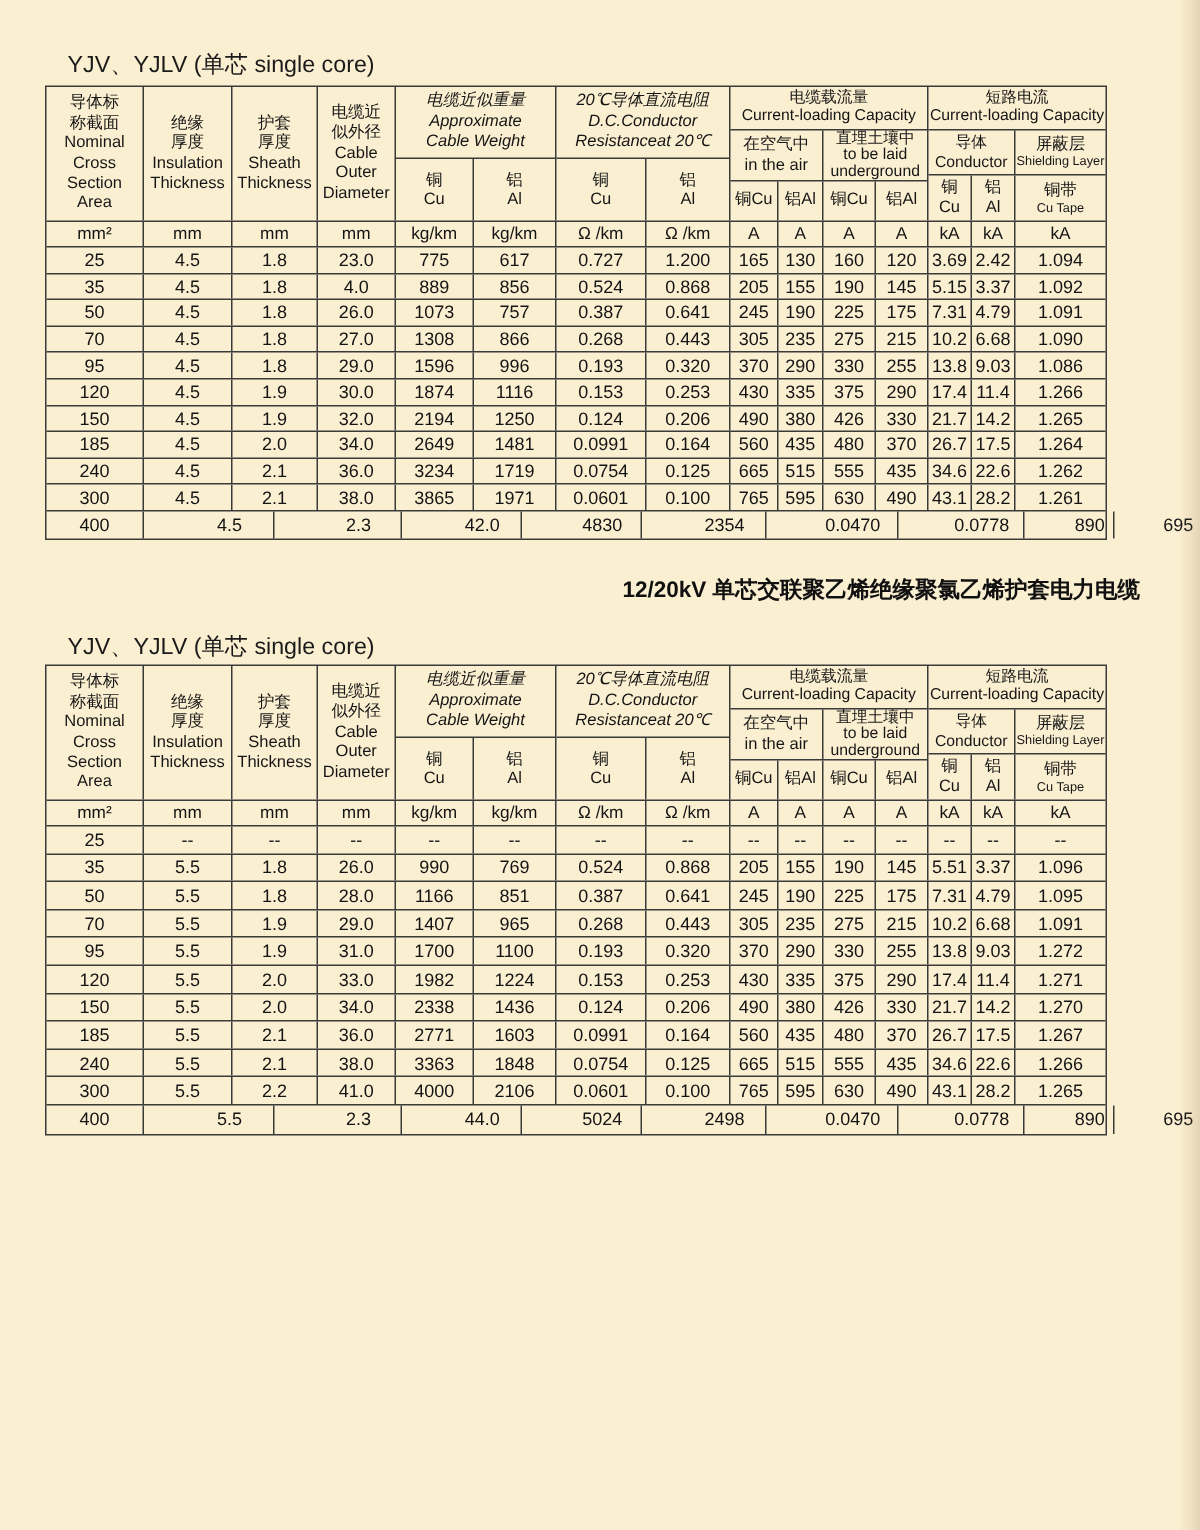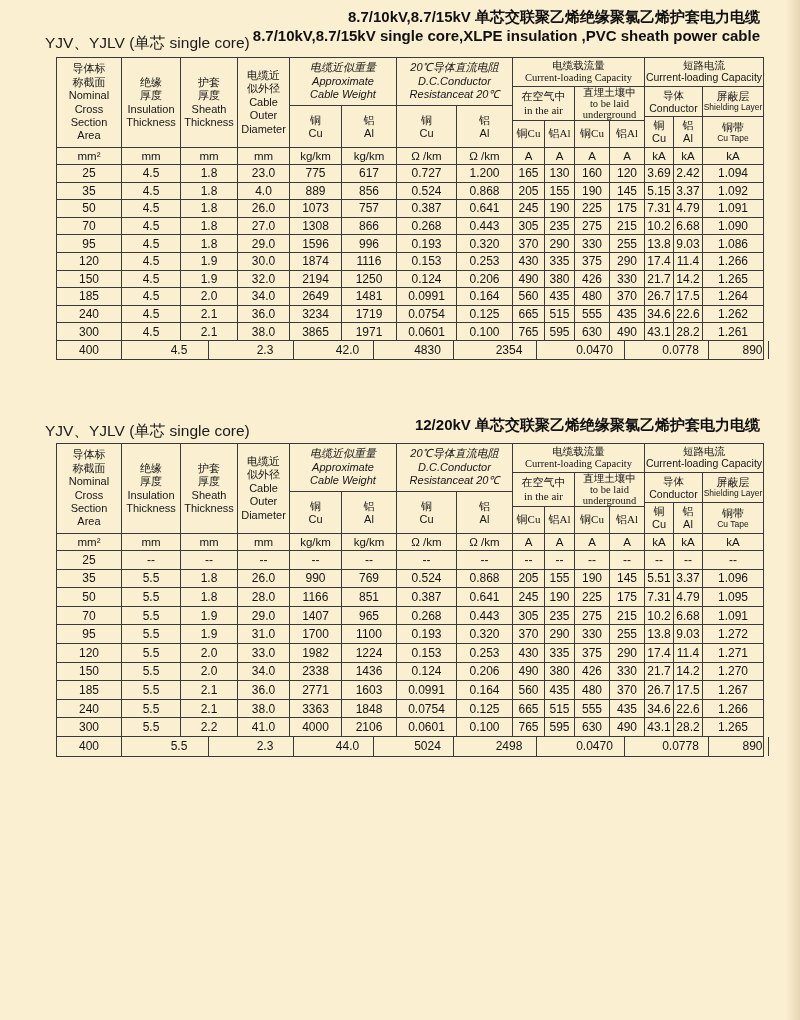--- a/index.html
+++ b/index.html
@@ -20,39 +20,39 @@
     position:absolute;right:40px;
     font-size:15px;font-weight:bold;color:#101010;
     white-space:nowrap;text-align:right;
   }
   .model{
     position:absolute;left:45px;
     font-size:15.5px;color:#1a1a1a;white-space:nowrap;
   }
 
   .ctable{
-    position:absolute;left:56px;
+    position:absolute;left:30px;
     width:708px;box-sizing:border-box;
     border:1px solid #3a3a3a;
     font-size:12px;
   }
   .ctable *{box-sizing:border-box;}
 
   
   .thead{display:flex;height:90px;border-bottom:1px solid #3a3a3a;}
   .hsec{border-right:1px solid #3a3a3a;display:flex;flex-direction:column;height:100%;}
   .hsec:last-child{border-right:none;}
   .hsec.single{justify-content:center;}
   .hc{
     display:flex;align-items:center;justify-content:center;
     text-align:center;white-space:pre-line;
     font-size:11px;line-height:1.22;color:#161616;
   }
   .w1{width:65px;} .w2{width:59px;} .w3{width:57px;} .w4{width:52px;}
-  .g-weight{width:107px;} .g-res{width:116px;} .g-cap{width:132px;font-family:Liberation Serif, serif;} .g-short{width:118px;}
+  .g-weight{width:107px;} .g-res{width:116px;} .g-cap{width:132px;} .g-short{width:118px;}
   .h-top{height:48px;border-bottom:1px solid #3a3a3a;display:flex;align-items:center;justify-content:center;text-align:center;white-space:pre-line;font-size:11px;line-height:1.25;font-style:italic;}
   .h-bot{flex:1;display:flex;}
   .h-bot .hc{height:100%;}
   .h-t{height:29px;border-bottom:1px solid #3a3a3a;display:flex;align-items:center;justify-content:center;text-align:center;white-space:pre-line;font-size:10.5px;line-height:1.1;}
   .h-m{height:34px;border-bottom:1px solid #3a3a3a;display:flex;justify-content:flex-end;}
   .h-m2{height:30px;border-bottom:1px solid #3a3a3a;display:flex;}
   .h-b{flex:1;display:flex;}
   .br{border-right:1px solid #3a3a3a;}
   .cw5{width:52px;} .cw6{flex:1;}
   .cw7{width:60px;} .cw8{flex:1;}
@@ -79,30 +79,28 @@
     display:flex;align-items:center;justify-content:center;
     border-right:1px solid #3a3a3a;
     font-size:12px;color:#141414;white-space:nowrap;
   }
   .units>div{font-size:11.5px;}
   .units>div:last-child,.trow>div:last-child{border-right:none;}
 
   
   #t1-title-cn{top:8px;} #t1-title-en{top:27px;}
   #t1-model{top:33px;} #t1-table{top:57px;}
-  #t2-title-cn{top:416px;} #t2-title-en{top:416px;}
+  #t2-title-cn{top:384px;} #t2-title-en{top:416px;}
   #t2-model{top:421px;} #t2-table{top:443px;}
 </style>
 </head>
 <body>
 
 <div class="page">
 
-  <div class="title" id="t1-title-cn">8.7/10kV,8.7/15kV 单芯交联聚乙烯绝缘聚氯乙烯护套电力电缆</div>
-  <div class="title" id="t1-title-en">8.7/10kV,8.7/15kV single  core,XLPE insulation ,PVC sheath power cable</div>
   <div class="model" id="t1-model">YJV、YJLV (单芯 single core)</div>
 
   <div class="ctable t1" id="t1-table">
     <div class="thead">
       <div class="hsec single w1">
           <div class="hc">导体标
 称截面
 Nominal
 Cross
 Section

